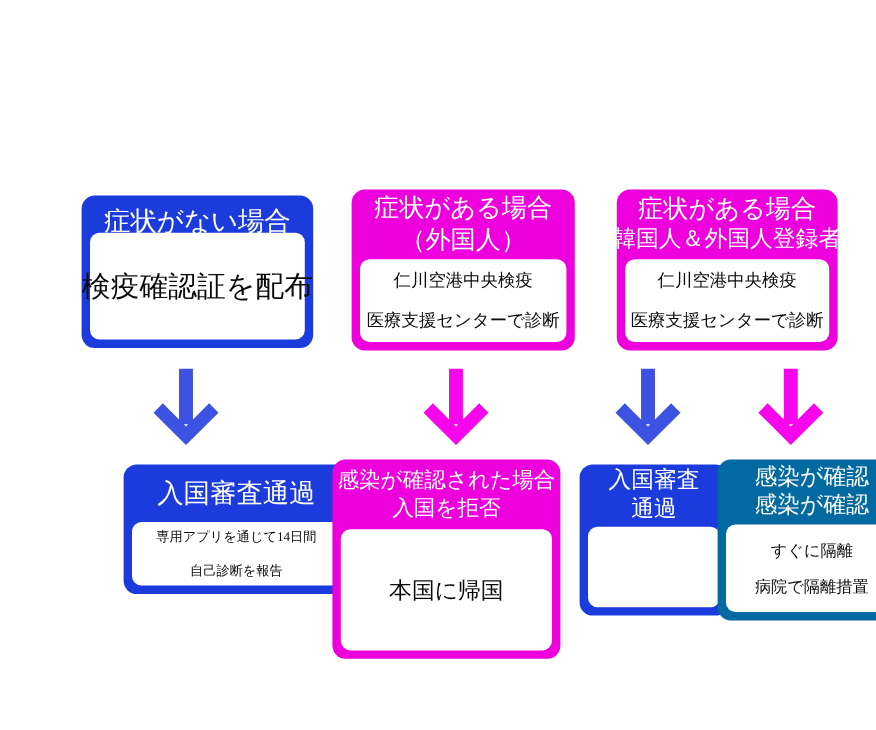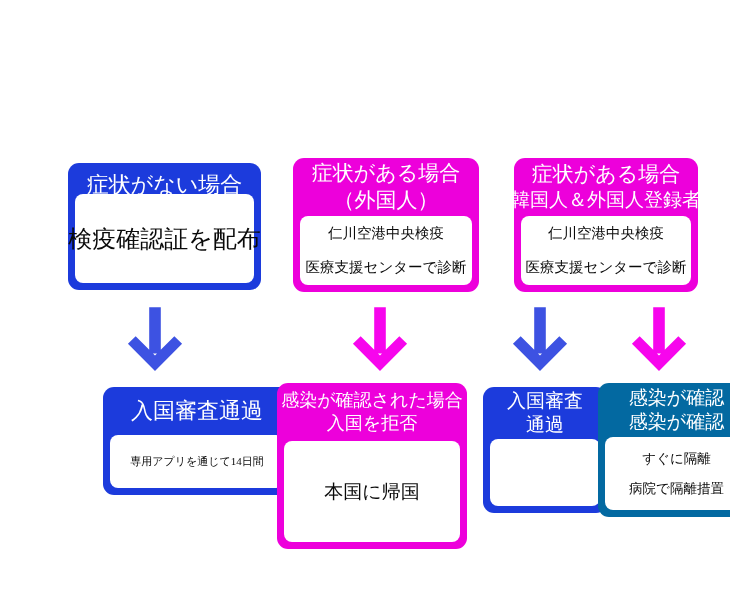--- a/index.html
+++ b/index.html
@@ -102,20 +102,21 @@
   <svg class="arrow" id="a4" viewBox="0 0 60 68">
     <path d="M24 0 H36 V48 H24 Z M30 66 L2 38 L10 30 L30 50 L50 30 L58 38 Z" fill="#F705ED"></path>
   </svg>
 
   <div class="box" id="b4" style="background-color: rgb(28, 59, 220);">
     <div class="hdr">
       <span>入国審査通過</span>
     </div>
     <div class="panel">
       <span>専用アプリを通じて14日間</span>
+      <span>自己診断を報告</span>
     </div>
   </div>
 
   <div class="box" id="b5" style="background-color: rgb(237, 0, 219);">
     <div class="hdr">
       <span>感染が確認された場合</span>
       <span>入国を拒否</span>
     </div>
     <div class="panel">
       <span>本国に帰国</span>

